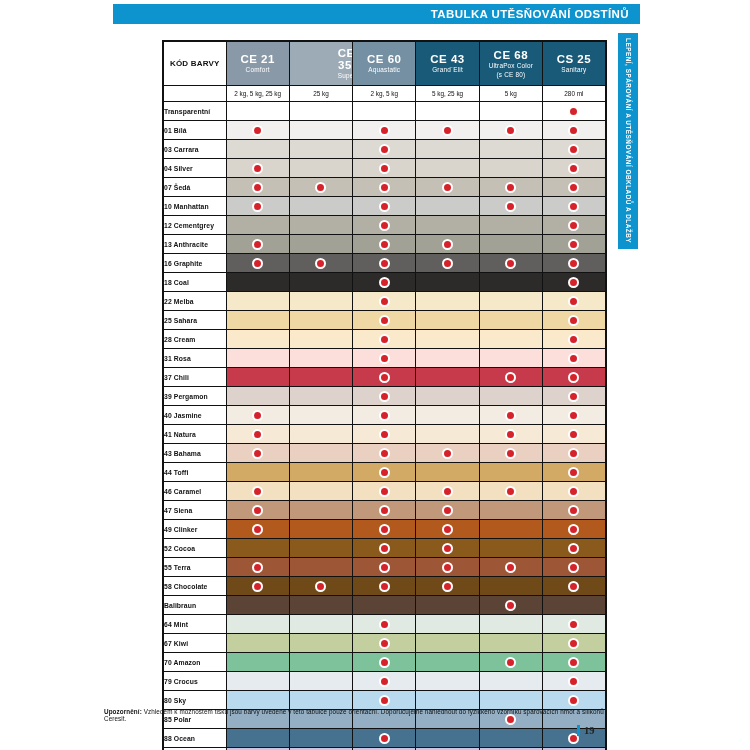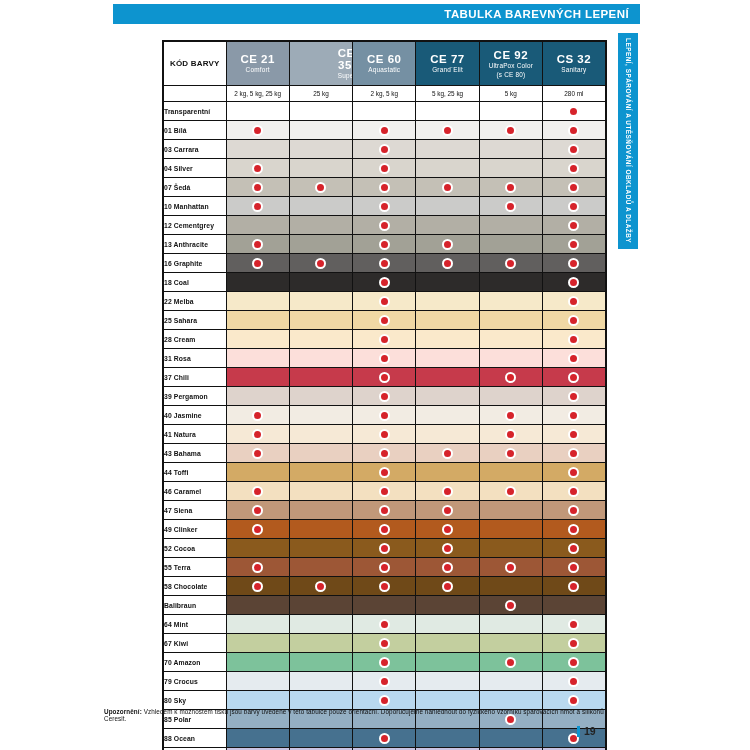--- a/index.html
+++ b/index.html
@@ -49,26 +49,26 @@
   }
   .footnote{
     position:absolute;left:104px;top:708px;width:520px;
     font-size:6.3px;color:#111;letter-spacing:.1px;
   }
   .footnote b{font-weight:bold;}
   .pagemarker{
     position:absolute;left:577px;top:725px;display:flex;align-items:center;gap:4px;
   }
   .pgbar{width:3px;height:11px;background:var(--blue);}
-  .pgnum{font-size:10.5px;font-weight:bold;color:#222;}
+  .pgnum{font-size:10.5px;font-weight:bold;color:#222;font-family:Liberation Serif, serif;}
 </style>
 </head>
 <body style="--blue: #0d94cf; --red: #d6232b;">
 
-<div class="titlebar">TABULKA BAREVNÝCH LEPENÍ</div>
+<div class="titlebar">TABULKA UTĚSŇOVÁNÍ ODSTÍNŮ</div>
 
 <div class="sidetab">
   <span>LEPENÍ, SPÁROVÁNÍ A UTĚSŇOVÁNÍ OBKLADŮ A DLAŽBY</span>
 </div>
 
 <table class="colortab">
   <colgroup id="cols">
       <col style="width:63px">
       <col style="width: 63.3px;">
       <col style="width: 63.3px;">
@@ -86,30 +86,30 @@
         </th>
         <th class="prod-th" style="background: rgb(157, 171, 183); padding-left: 48px;">
           <div class="pcode">CE 35</div>
           <div class="psub">Super</div>
         </th>
         <th class="prod-th" style="background: rgb(117, 144, 163);">
           <div class="pcode">CE 60</div>
           <div class="psub">Aquastatic</div>
         </th>
         <th class="prod-th" style="background: rgb(25, 90, 120);">
-          <div class="pcode">CE 77</div>
+          <div class="pcode">CE 43</div>
           <div class="psub">Grand´Elit</div>
         </th>
         <th class="prod-th" style="background: rgb(25, 90, 120);">
-          <div class="pcode">CE 92</div>
+          <div class="pcode">CE 68</div>
           <div class="psub">UltraPox Color</div>
           <div class="psub">(s CE 80)</div>
         </th>
         <th class="prod-th" style="background: rgb(25, 90, 120);">
-          <div class="pcode">CS 32</div>
+          <div class="pcode">CS 25</div>
           <div class="psub">Sanitary</div>
         </th>
       </tr>
     <tr id="package-row">
       <td class="pack"></td>
     <td class="pack">2 kg, 5 kg, 25 kg</td>
         <td class="pack">25 kg</td>
         <td class="pack">2 kg, 5 kg</td>
         <td class="pack">5 kg, 25 kg</td>
         <td class="pack">5 kg</td>

